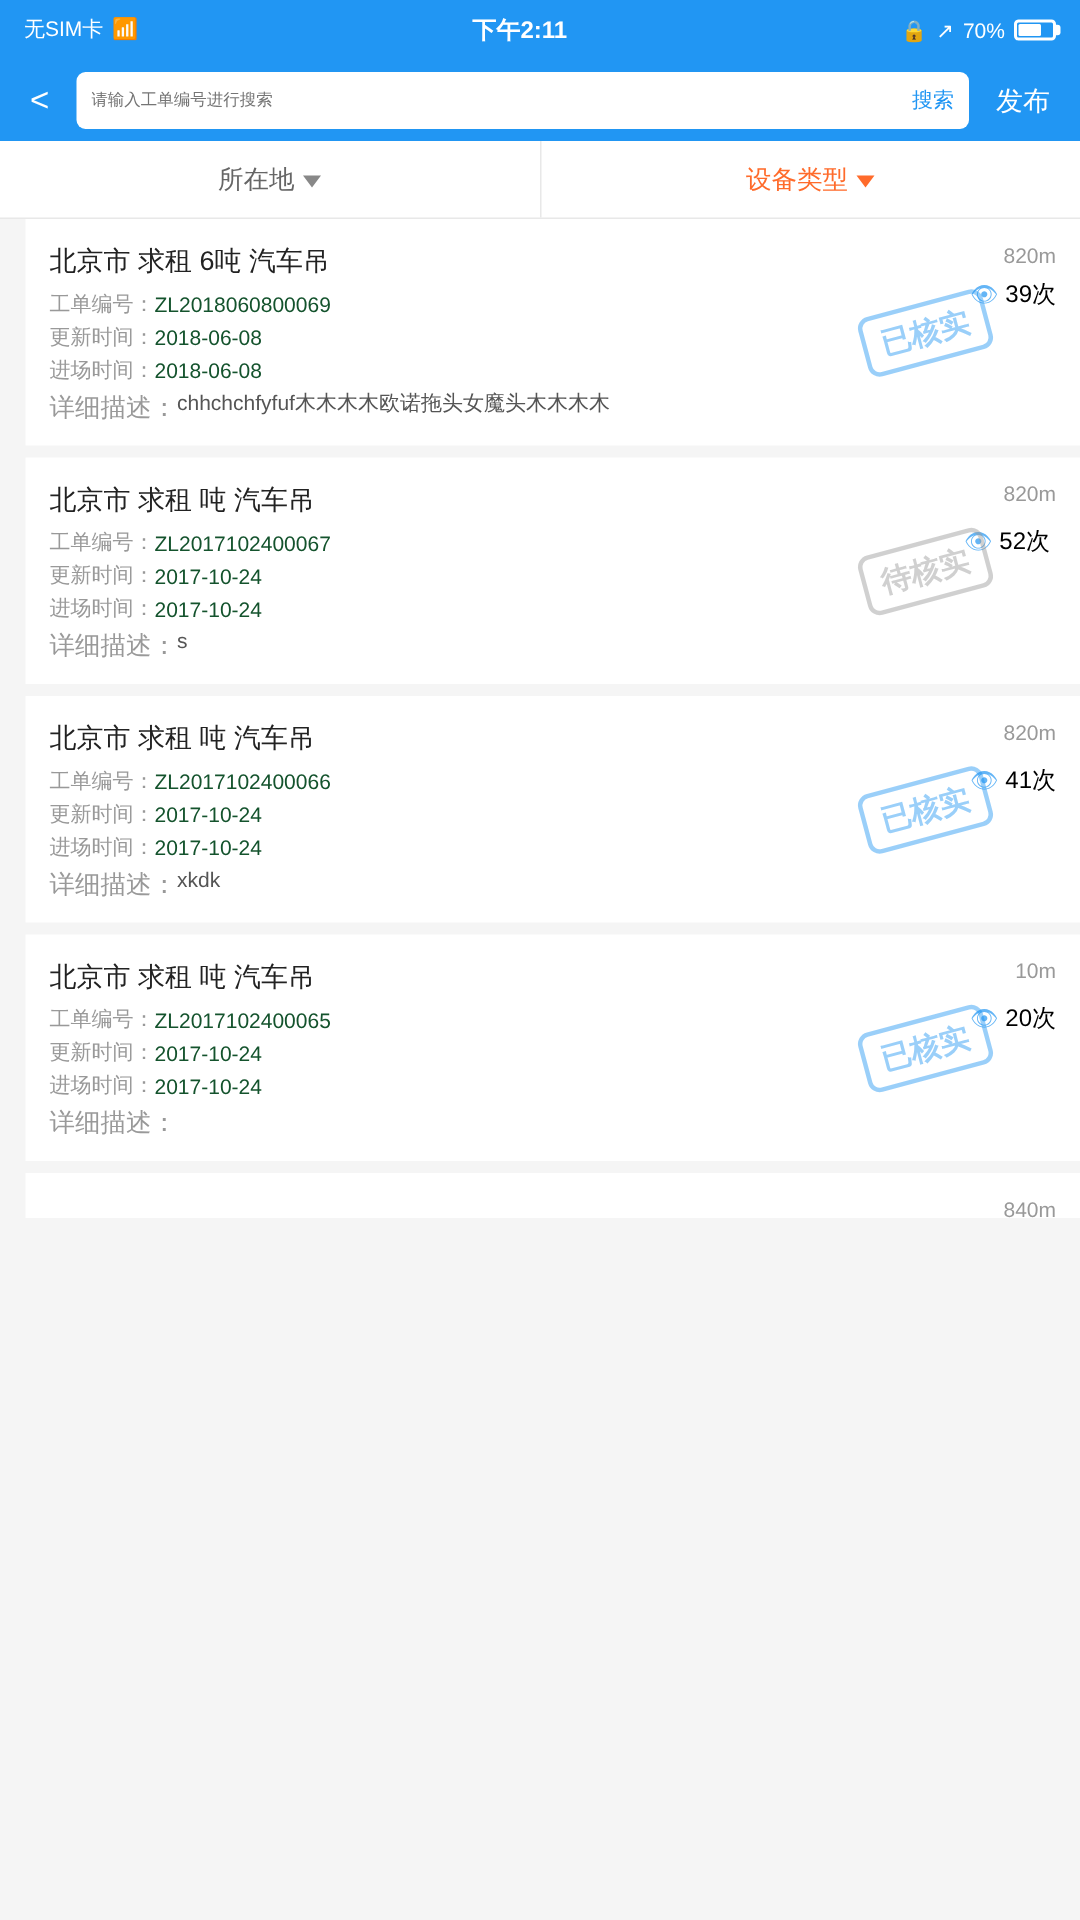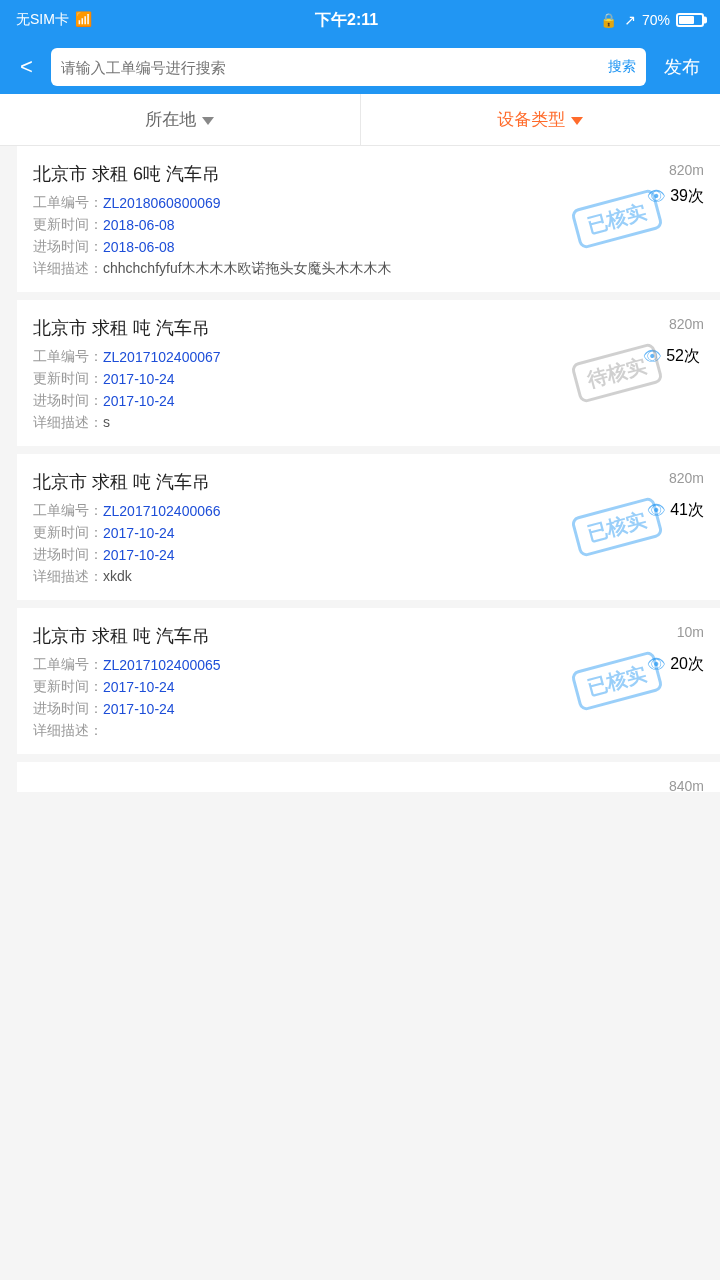--- a/index.html
+++ b/index.html
@@ -64,21 +64,21 @@
       display: flex;
       align-items: center;
       height: 38px;
       padding: 0 10px;
       gap: 8px;
     }
     .search-input {
       flex: 1;
       border: none;
       outline: none;
-      font-size: 15px;
+      font-size: 11px;
       color: #333;
       background: transparent;
     }
     .search-btn {
       color: #2196F3;
       font-size: 14px;
       font-weight: 500;
       cursor: pointer;
       white-space: nowrap;
     }
@@ -168,21 +168,21 @@
       display: flex;
       align-items: center;
       margin-bottom: 4px;
     }
     .item-label {
       color: #999;
       font-size: 14px;
       min-width: 70px;
     }
     .item-value {
-      color: #1d4ed8;
+      color: #14532d;
       font-size: 14px;
     }
     .eye-icon {
       color: #64B5F6;
       font-size: 15px;
     }
 
     
     .stamp {
       position: absolute;
@@ -206,21 +206,21 @@
       border-color: #999;
     }
 
     .item-detail-row {
       margin-top: 4px;
       display: flex;
       align-items: flex-start;
     }
     .item-detail-label {
       color: #999;
-      font-size: 14px;
+      font-size: 17px;
       min-width: 70px;
       flex-shrink: 0;
     }
     .item-detail-value {
       color: #555;
       font-size: 14px;
       flex: 1;
       word-break: break-all;
     }
 

